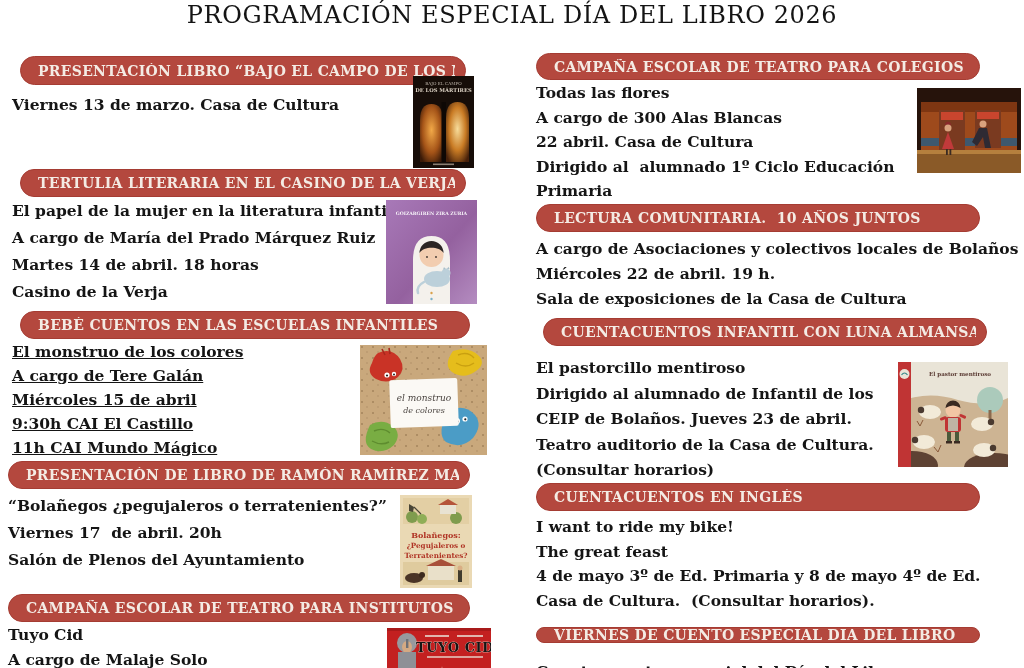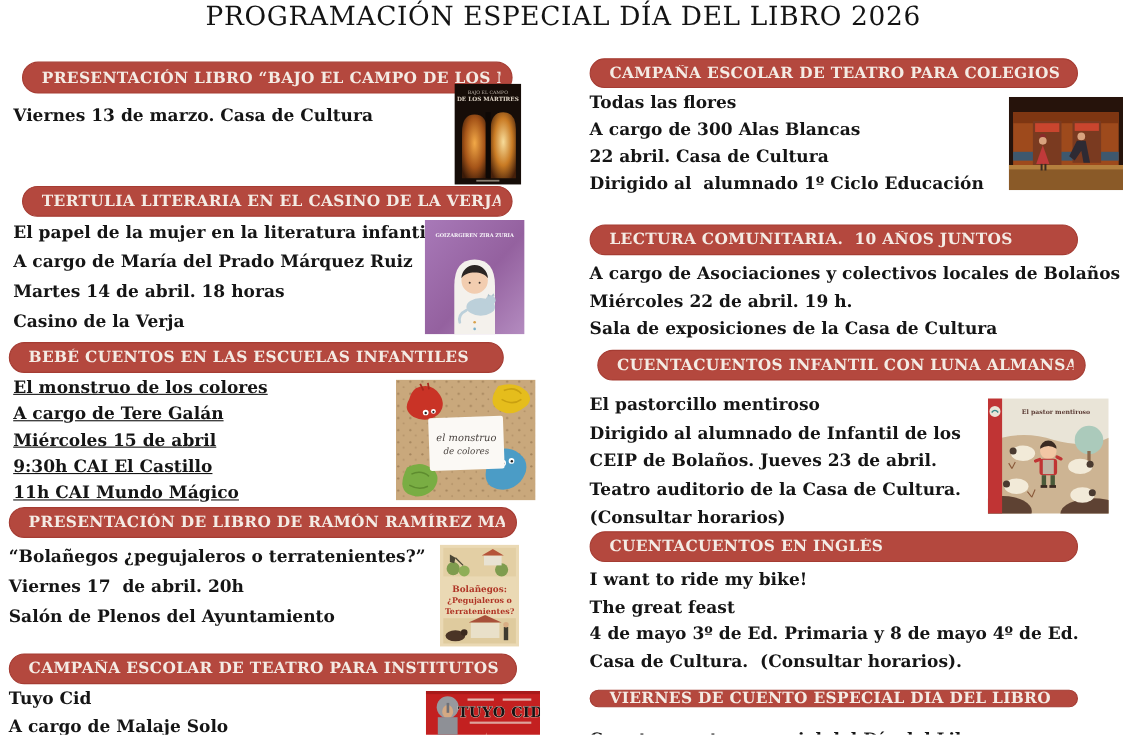--- a/index.html
+++ b/index.html
@@ -99,21 +99,21 @@
     <ellipse cx="51" cy="79" rx="13" ry="8" fill="#bcd0da"></ellipse>
     <circle cx="60" cy="73" r="4.5" fill="#bcd0da"></circle>
     <path d="M57 69.5 l1 -2.5 l1.6 2 Z" fill="#a9bfca"></path>
     <path d="M61 69 l1.4 -2.3 l1.2 2.2 Z" fill="#a9bfca"></path>
     <path d="M38 82 q-8 4 -6 11" stroke="#bcd0da" stroke-width="2.5" fill="none" stroke-linecap="round"></path>
     <circle cx="45.5" cy="93" r="1.2" fill="#d9a14a"></circle>
     <circle cx="45.5" cy="99" r="1.2" fill="#7ab0c9"></circle>
   </svg>
 </div>
 
-<div class="banner" style="left:8px;top:311px;width:450px;height:28px">
+<div class="banner" style="left:20px;top:311px;width:450px;height:28px">
   <span>BEBÉ CUENTOS EN LAS ESCUELAS INFANTILES</span>
 </div>
 <div class="lines lh24" style="left:12px;top:340px">
   <div class="line">El monstruo de los colores</div>
   <div class="line">A cargo de Tere Galán</div>
   <div class="line">Miércoles 15 de abril</div>
   <div class="line">9:30h CAI El Castillo</div>
   <div class="line">11h CAI Mundo Mágico</div>
 </div>
 <div class="cover" style="left:330px;top:345px">
@@ -203,20 +203,21 @@
 </div>
 
 <div class="banner" style="left:536px;top:53px;width:444px;height:27px">
   <span>CAMPAÑA ESCOLAR DE TEATRO PARA COLEGIOS</span>
 </div>
 <div class="lines lh245" style="left:536px;top:81px">
   <div class="line">Todas las flores</div>
   <div class="line">A cargo de 300 Alas Blancas</div>
   <div class="line">22 abril. Casa de Cultura</div>
   <div class="line">Dirigido al  alumnado 1º Ciclo Educación</div>
+  <div class="line">Primaria</div>
 </div>
 <div class="cover" style="left:887px;top:88px">
   <svg viewBox="0 0 104 85" width="104" height="85">
     <rect width="104" height="85" fill="#26130b"></rect>
     <rect x="4" y="14" width="96" height="48" fill="#9e4a1c"></rect>
     <rect x="4" y="14" width="96" height="10" fill="#7e3612"></rect>
     <rect x="4" y="50" width="96" height="8" fill="#3e586e"></rect>
     <rect x="22" y="22" width="26" height="40" fill="#7a3a20"></rect>
     <rect x="24" y="24" width="22" height="8" fill="#c9452e"></rect>
     <rect x="58" y="22" width="26" height="38" fill="#7a3a20"></rect>

